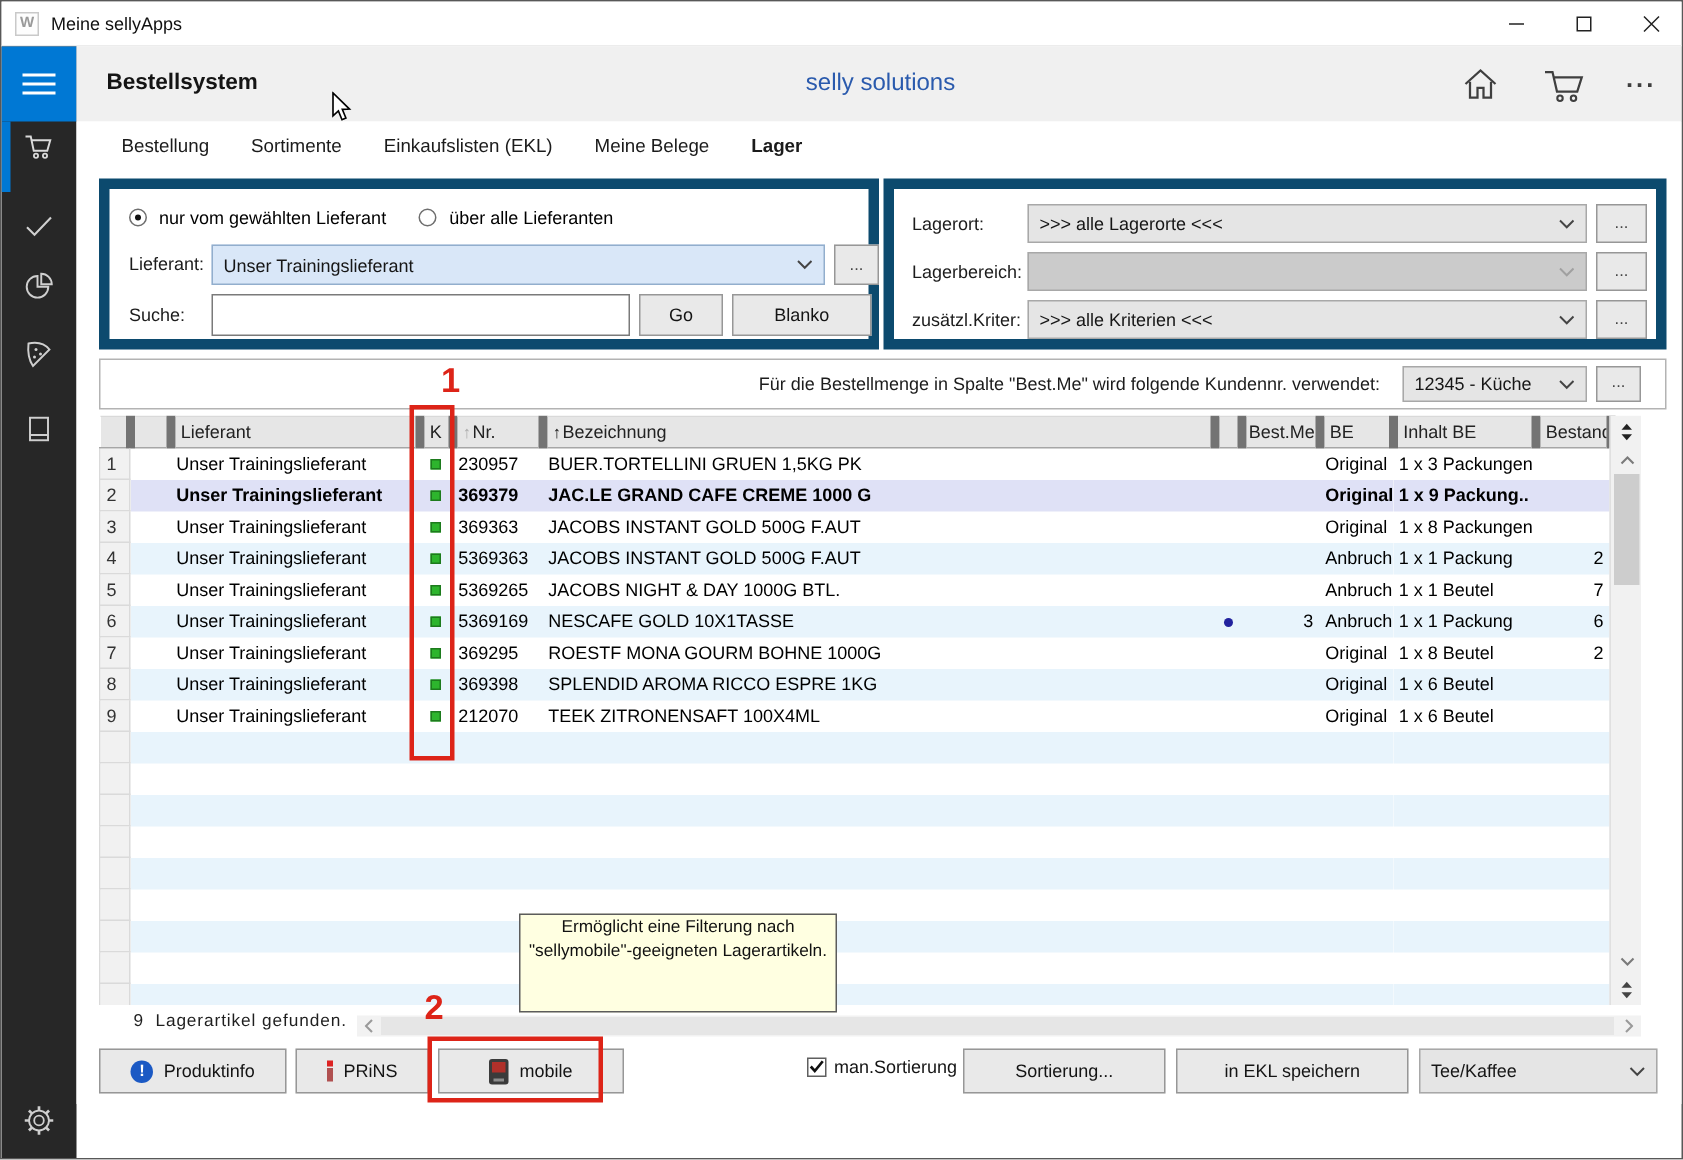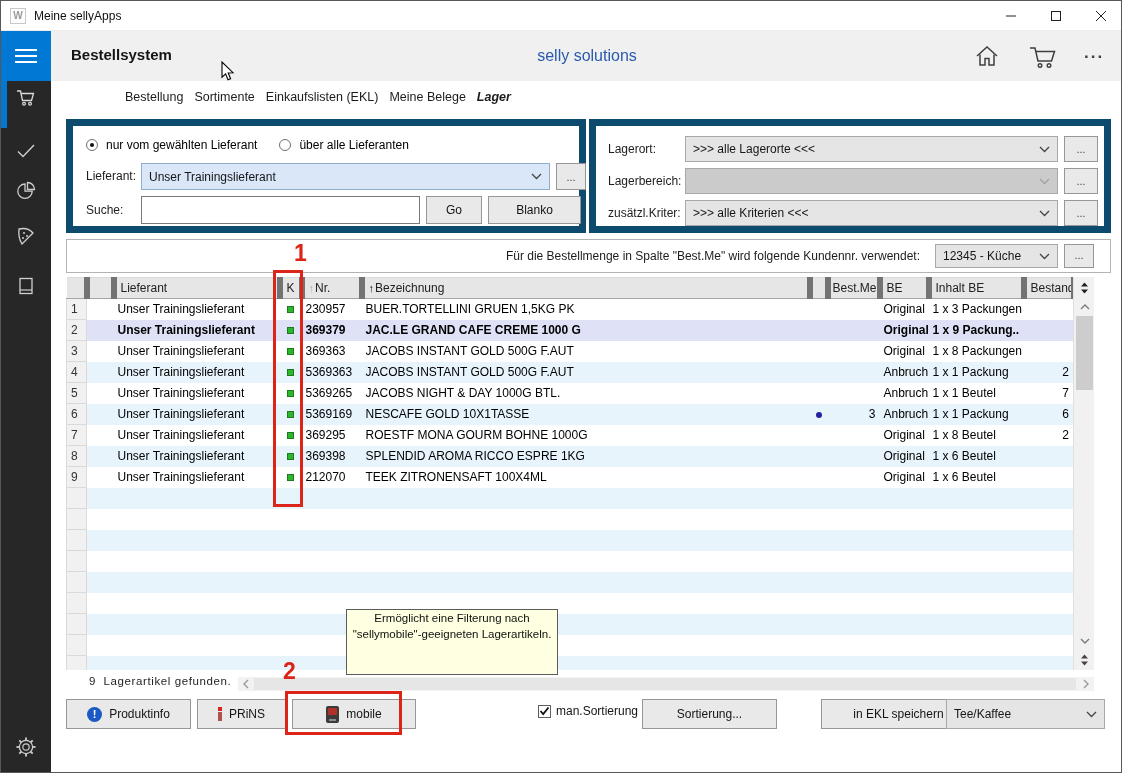--- a/index.html
+++ b/index.html
@@ -22,23 +22,23 @@
   .side-icon { position:absolute; left:0; width:50px; display:flex; justify-content:center; }
   
   .header-band { position:absolute; left:50px; top:30px; width:1072px; height:50px; background:#f0f0f0; }
   .app-title { position:absolute; left:20px; top:15px; font-size:15px; font-weight:bold; color:#141414; }
   .brand { position:absolute; left:0; right:0; top:16px; text-align:center; font-size:16px; color:#2a5aad; }
   .hdr-icon { position:absolute; top:12px; }
   .hdr-dots { position:absolute; top:12px; font-size:17px; color:#3f3f3f; letter-spacing:2px; font-weight:bold; }
   
   .content { position:absolute; left:50px; top:80px; width:1072px; height:655px; background:#fff; }
   
-  .tabs { position:absolute; left:30px; top:9px; display:flex; gap:11px; font-size:12.5px; color:#1b1b1b;margin-left:44px; }
+  .tabs { position:absolute; left:30px; top:9px; display:flex; gap:28px; font-size:12.5px; color:#1b1b1b; }
   .tab { cursor:default; }
-  .tab.active { font-weight:bold;font-style:italic; }
+  .tab.active { font-weight:bold; }
   
   .gbox { position:absolute; border:7px solid #0c4a6e; background:#fff; }
   .gbox.left  { left:15px;  top:38px; width:520px; height:114px; }
   .gbox.right { left:538px; top:38px; width:522px; height:114px; }
   .radio-row { position:absolute; left:13px; top:12px; display:flex; align-items:center; gap:8px; font-size:12px; }
   .radio { width:12px; height:12px; border:1px solid #6e6e6e; border-radius:50%; background:#fff; position:relative; display:inline-block; }
   .radio.sel::after { content:""; position:absolute; left:3px; top:3px; width:4px; height:4px; border-radius:50%; background:#111; }
   .radio-lab { margin-right:14px; }
   .field-lab { position:absolute; font-size:12px; color:#1c1c1c; }
   .select { border:1px solid #a8a8a8; background:#e5e5e5; display:flex; align-items:center; justify-content:space-between; padding:0 7px; font-size:12px; color:#161616; position:absolute; }
@@ -600,21 +600,21 @@
     </div>
     <div class="chk-row">
       <span class="chk">
         <svg width="11" height="10" viewBox="0 0 11 10">
             <path d="M1.5 5 L4.2 8 L9.5 1.5" fill="none" stroke="#111" stroke-width="1.8"></path>
           </svg>
       </span>
       <span>man.Sortierung</span>
     </div>
     <div class="btn foot-btn" style="left:591px; width:135px;">Sortierung...</div>
-    <div class="btn foot-btn" style="left:770px; width:155px;">in EKL speichern</div>
+    <div class="btn foot-btn" style="left:733px; width:155px;">in EKL speichern</div>
     <div class="select" style="left:895px; top:618px; width:159px; height:30px;">
       <span>Tee/Kaffee</span>
       <svg width="11" height="7" viewBox="0 0 11 7">
           <path d="M1 1 L5.5 5.5 L10 1" fill="none" stroke="#444" stroke-width="1.3"></path>
         </svg>
     </div>
 
     <div class="tooltip">
       <span>Ermöglicht eine Filterung nach</span>
       <span>"sellymobile"-geeigneten Lagerartikeln.</span>

